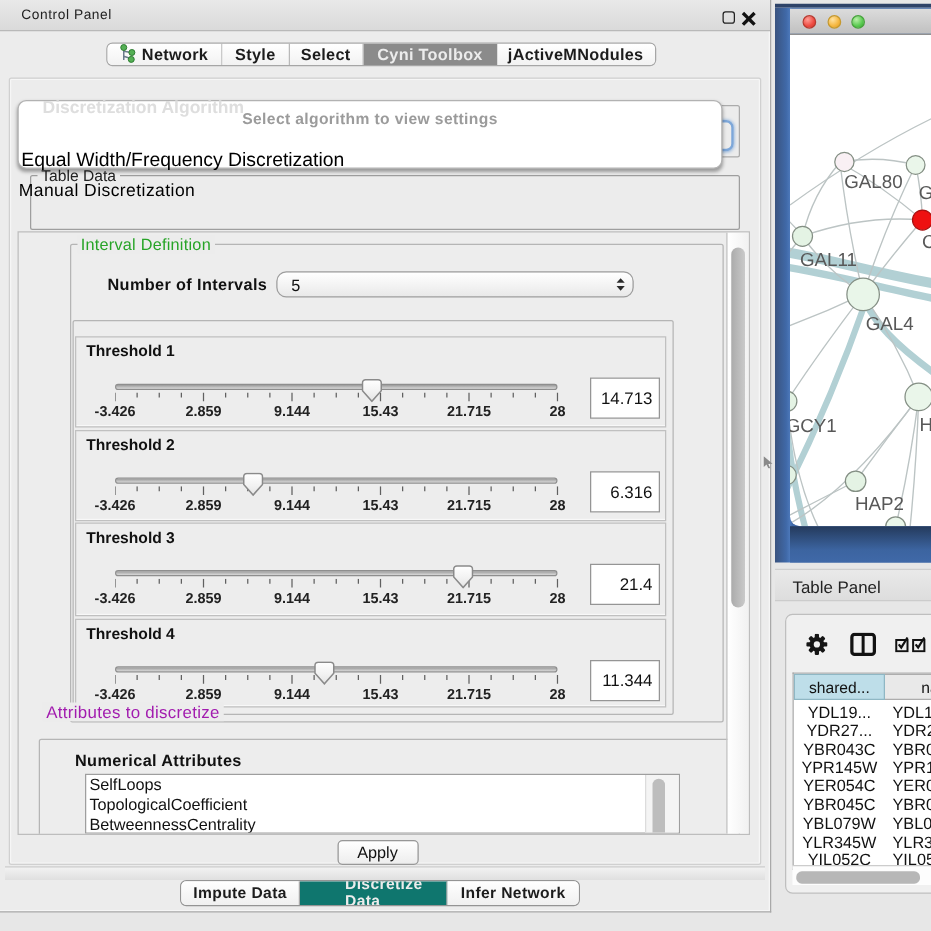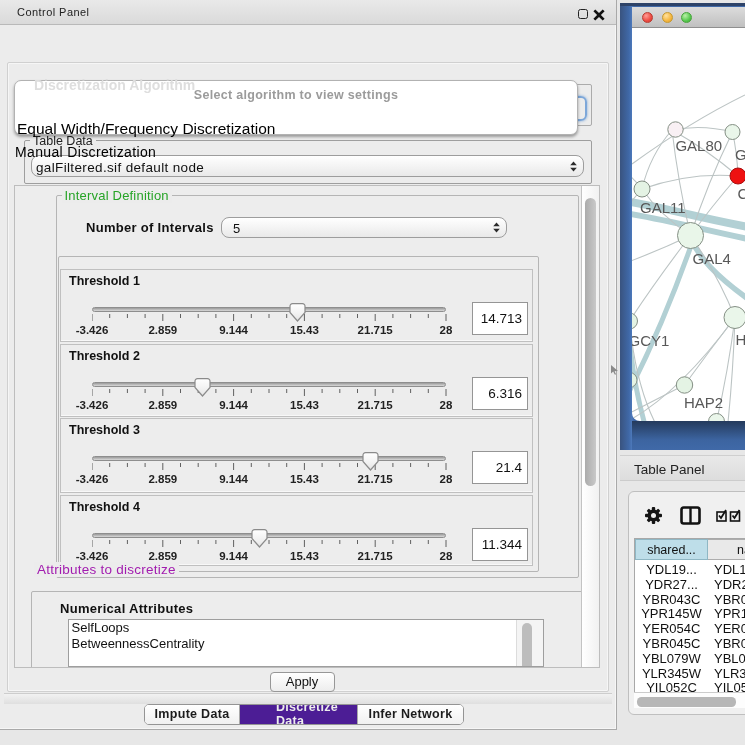--- a/index.html
+++ b/index.html
@@ -85,21 +85,21 @@
         background:linear-gradient(#ffffff,#ededed); border:1px solid #979797;
         border-radius:4px; font-size:13px; color:#111; text-align:center;
         line-height:17px; }
 
   
   #btabs { left:144px; top:704px; height:20.5px; display:flex; background:#fff;
         border:1px solid #949494; border-radius:5px; font-size:12.5px; font-weight:bold; letter-spacing:0.3px;
         color:#1c1c1c; overflow:hidden; }
   #btabs div { display:flex; align-items:center; justify-content:center; height:100%;
         border-right:1px solid #a9a9a9; background:linear-gradient(#ffffff,#f0f0f0); }
-  #btabs div.sel { background:#4c1d95; color:#ececec;padding-left:36px; }
+  #btabs div.sel { background:#0f766e; color:#ececec;padding-left:36px; }
   #btabs div:last-child { border-right:none; }
 
   
   #net { left:620px; top:3px; width:125px; height:447px;
         background:linear-gradient(90deg,#39537f 0,#4069a8 9px,#4d79bb 12px,#4069a8 14px);
         border-top:3px solid #2e4368; }
   #net-tb { position:absolute; left:12px; top:1px; right:0; height:21px;
         background:linear-gradient(#dcdcdc,#c0c0c0); border-bottom:1px solid #8f8f8f; }
   .light { position:absolute; top:4.5px; width:11px; height:11px; border-radius:50%; }
   #net-view { position:absolute; left:12px; top:22px; right:0; bottom:29px;
@@ -136,36 +136,43 @@
 
 <div class="abs" id="cp">
   <div class="abs" id="cp-title">
       <span class="t">Control Panel</span>
     </div>
   <div class="abs" id="ic-float"></div>
   <svg class="abs" style="left:593px; top:9px;" width="12" height="12" viewBox="0 0 12 12">
     <path d="M2.3 0.4 L6 4.1 L9.7 0.4 L11.6 2.3 L7.9 6 L11.6 9.7 L9.7 11.6 L6 7.9 L2.3 11.6 L0.4 9.7 L4.1 6 L0.4 2.3 Z" fill="#111"></path>
   </svg>
 
+  <div class="abs" id="tabs">
+    <div class="tab" style="width:92px;">
+      <svg width="13" height="16" viewBox="0 0 13 16" style="margin-right:4px;">
+        <path d="M3 3 V13 M3 6 L9 7 M3 10 L9 12" stroke="#6a7b8c" stroke-width="1.2" fill="none"></path>
+        <circle cx="3" cy="3" r="2.4" fill="#55b055" stroke="#2e7d32" stroke-width="0.8"></circle>
+        <circle cx="9.5" cy="7" r="2.4" fill="#55b055" stroke="#2e7d32" stroke-width="0.8"></circle>
+        <circle cx="9" cy="12.5" r="2.4" fill="#55b055" stroke="#2e7d32" stroke-width="0.8"></circle>
+      </svg>
+      Network</div>
+    <div class="tab" style="width:53.5px;">Style</div>
+    <div class="tab" style="width:59px;">Select</div>
+    <div class="tab sel" style="width:107px;">Cyni Toolbox</div>
+    <div class="tab" style="width:126px;">jActiveMNodules</div>
+  </div>
 
   <div class="abs" style="left:7px; top:62px; width:602px; height:630px; border:1px solid #d0d0d0; box-shadow:inset 0 0 0 1px #f6f6f6; border-radius:2px;"></div>
 
   <div class="abs group" style="left:29px; top:84px; width:563px; height:42px;"></div>
   <div class="abs" style="left:36px; top:96px; width:551px; height:25px; border:2px solid #7da7d9;
        border-radius:6px; box-shadow:0 0 3px #7da7d9;"></div>
 
   <div class="abs group" style="left:24px; top:140px; width:568px; height:44px; border-color:#9e9e9e;"></div>
   <div class="abs gtitle" style="left:30px; top:134px; color:#222;">Table Data</div>
-  <div class="abs combo" style="left:31px; top:155px; width:553px; height:22px;">
-    <span class="cv" style="left:4px; font-size:13.5px; letter-spacing:0.35px; top:3.5px;">galFiltered.sif default node</span>
-    <svg class="arsvg" width="7" height="11" viewBox="0 0 7 11">
-        <polygon points="3.5,0.5 6.8,4.2 0.2,4.2" fill="#2b2b2b"></polygon>
-        <polygon points="0.2,6.8 6.8,6.8 3.5,10.5" fill="#2b2b2b"></polygon>
-      </svg>
-  </div>
 
   <div class="abs" id="scroll">
 
     <div class="abs group" style="left:41px; top:9px; width:523px; height:383px; border-color:#b5b5b5;"></div>
     <div class="abs gtitle" style="left:46.5px; top:2px; color:#27a427; font-size:13px; letter-spacing:0.2px;">Interval Definition</div>
 
     <div class="abs" style="left:71px; top:34px; font-size:13px; font-weight:bold; color:#111; letter-spacing:0.3px;">Number of Intervals</div>
     <div class="abs combo" style="left:206px; top:31px; width:286px; height:21px;">
       <span class="cv" style="top:2.5px;">5</span>
       <svg class="arsvg" width="7" height="11" viewBox="0 0 7 11">
@@ -351,20 +358,21 @@
           </defs>
       </svg>
       <div class="vbox">11.344</div>
     </div>
 
     <div class="abs group" style="left:16px; top:405px; width:561px; height:100px; border-color:#b5b5b5;"></div>
     <div class="abs gtitle" style="left:19px; top:376px; color:#a21caf; font-size:13.5px; letter-spacing:0.25px;">Attributes to discretize</div>
     <div class="abs" style="left:45px; top:415px; font-size:13px; font-weight:bold; color:#111; letter-spacing:0.3px;">Numerical Attributes</div>
     <div class="abs" id="attrlist">
       <div>SelfLoops</div>
+      <div>TopologicalCoefficient</div>
       <div>BetweennessCentrality</div>
       <div style="position:absolute; right:0; top:0; width:27px; height:48px; background:#f4f4f4; border-left:1px solid #dcdcdc; padding:0;"></div>
         <div class="lsb" style="padding:0;"></div>
     </div>
 
     <div id="vsb">
         <div class="th"></div>
       </div>
   </div>
 

